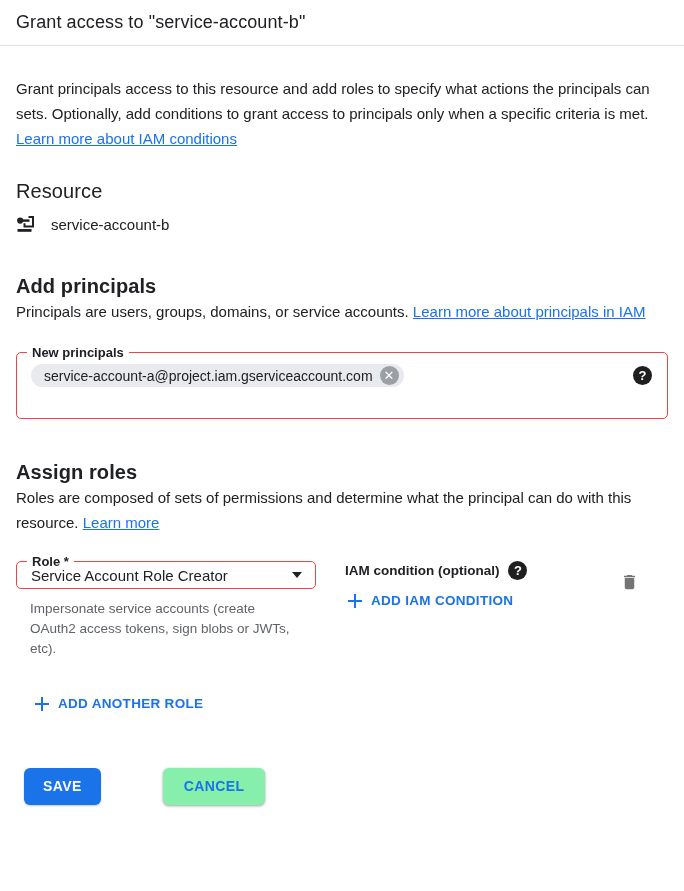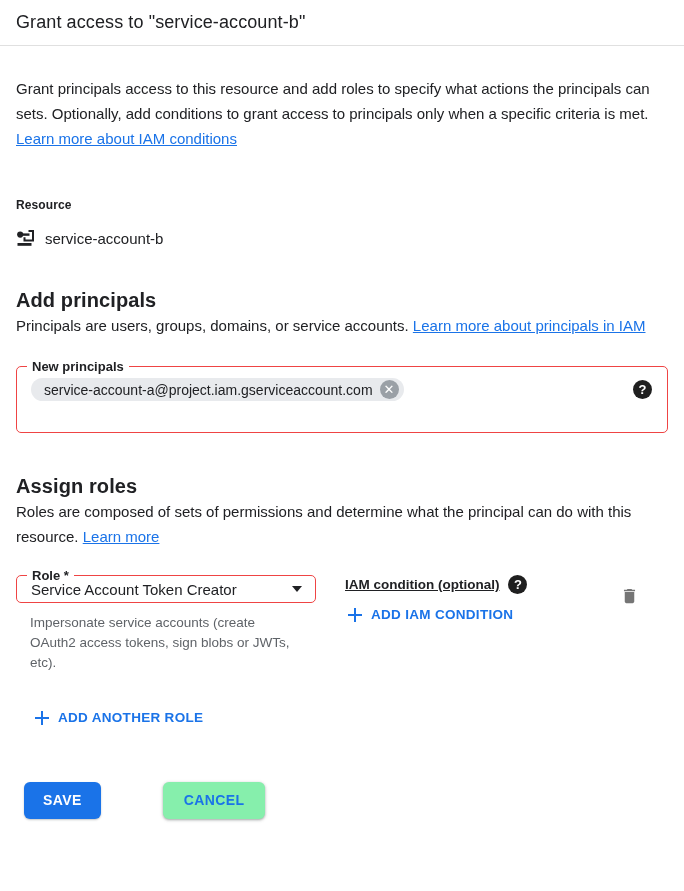--- a/index.html
+++ b/index.html
@@ -11,24 +11,24 @@
   }
   .header { padding: 11px 16px 12px; border-bottom: 1px solid #e0e0e0; }
   .header h1 { font-size: 18px; font-weight: 400; line-height: 22px; color: #202124; letter-spacing: .1px; }
 
   .content { padding: 0 16px; }
 
   p.body-text { font-size: 15px; line-height: 25px; color: #202124; }
   .intro { margin-top: 30px; max-width: 652px; }
   a.link { color: #1a73e8; text-decoration: underline; cursor: pointer; }
 
-  h2.section { font-size: 12px; font-weight: 700; line-height: 20px; margin-top: 44px; letter-spacing: .1px; }
+  h2.section { font-size: 20px; font-weight: 400; line-height: 20px; margin-top: 30px; letter-spacing: .1px; }
   h2.section-lg { font-size: 20px; font-weight: 700; line-height: 26px; margin-top: 40px; letter-spacing: .1px; }
 
-  .resource-row { margin-top: 15px; display: flex; align-items: flex-start; gap: 10px; font-size: 15px; }
+  .resource-row { margin-top: 15px; display: flex; align-items: flex-start; gap: 16px; font-size: 15px; }
   .resource-row svg { display: block; }
 
   .principals-desc, .roles-desc { max-width: 652px; }
 
   
   .outlined { position: relative; border: 1px solid #ef4444; border-radius: 5px; background: #fff; }
   .outlined .float-label {
     position: absolute; top: -9px; left: 10px; background: #fff; padding: 0 5px;
     font-size: 13px; font-weight: 700; color: #202124; line-height: 17px; white-space: nowrap;
   }
@@ -52,21 +52,21 @@
   .principals-field .field-help { position: absolute; right: 15px; top: 13px; }
 
   .role-row { display: flex; align-items: flex-start; margin-top: 26px; }
   .role-col { width: 300px; flex: none; }
   .role-select { height: 28px; display: flex; align-items: center; padding: 0 13px 0 14px; cursor: pointer; }
   .role-value { flex: 1; font-size: 15px; color: #202124; }
   .dd-arrow { width: 0; height: 0; border-left: 5px solid transparent; border-right: 5px solid transparent; border-top: 6px solid #202124; }
   .role-help-text { margin: 10px 0 0 14px; width: 268px; font-size: 13.5px; line-height: 20px; color: #5f6368; }
 
   .cond-col { margin-left: 29px; }
-  .cond-label-row { display: flex; align-items: flex-end; gap: 9px; font-size: 13.5px; font-weight: 700; color: #202124; line-height: 19px; text-decoration: underline; }
+  .cond-label-row { display: flex; align-items: flex-end; gap: 9px; font-size: 13.5px; font-weight: 700; color: #202124; line-height: 19px; }
   .text-btn {
     display: inline-flex; align-items: center; gap: 9px; background: none; border: none; cursor: pointer;
     color: #1a73e8; font-family: inherit; font-size: 13.5px; font-weight: 700; letter-spacing: .3px; padding: 0;
   }
   .add-cond-btn { margin-top: 13px; padding-left: 3px; }
   .plus { position: relative; width: 14px; height: 14px; flex: none; }
   .plus::before, .plus::after { content: ""; position: absolute; background: #1a73e8; }
   .plus::before { left: 6px; top: 0; width: 2px; height: 14px; }
   .plus::after { left: 0; top: 6px; width: 14px; height: 2px; }
 
@@ -124,21 +124,21 @@
   </div>
 
   <h2 class="section-lg">Assign roles</h2>
   <p class="body-text roles-desc"><span>Roles are composed of sets of permissions and determine what the principal can do with this resource.</span> <a class="link">Learn more</a></p>
 
   <div class="role-row">
 
     <div class="role-col">
       <div class="outlined role-select">
         <span class="float-label">Role *</span>
-        <span class="role-value">Service Account Token Creator</span>
+        <span class="role-value">Service Account Role Creator</span>
         <span class="dd-arrow"></span>
       </div>
       <div class="role-help-text">Impersonate service accounts (create OAuth2 access tokens, sign blobs or JWTs, etc).</div>
     </div>
 
     <div class="cond-col">
       <div class="cond-label-row">
         <span>IAM condition (optional)</span>
         <span class="help-dot">?</span>
       </div>

